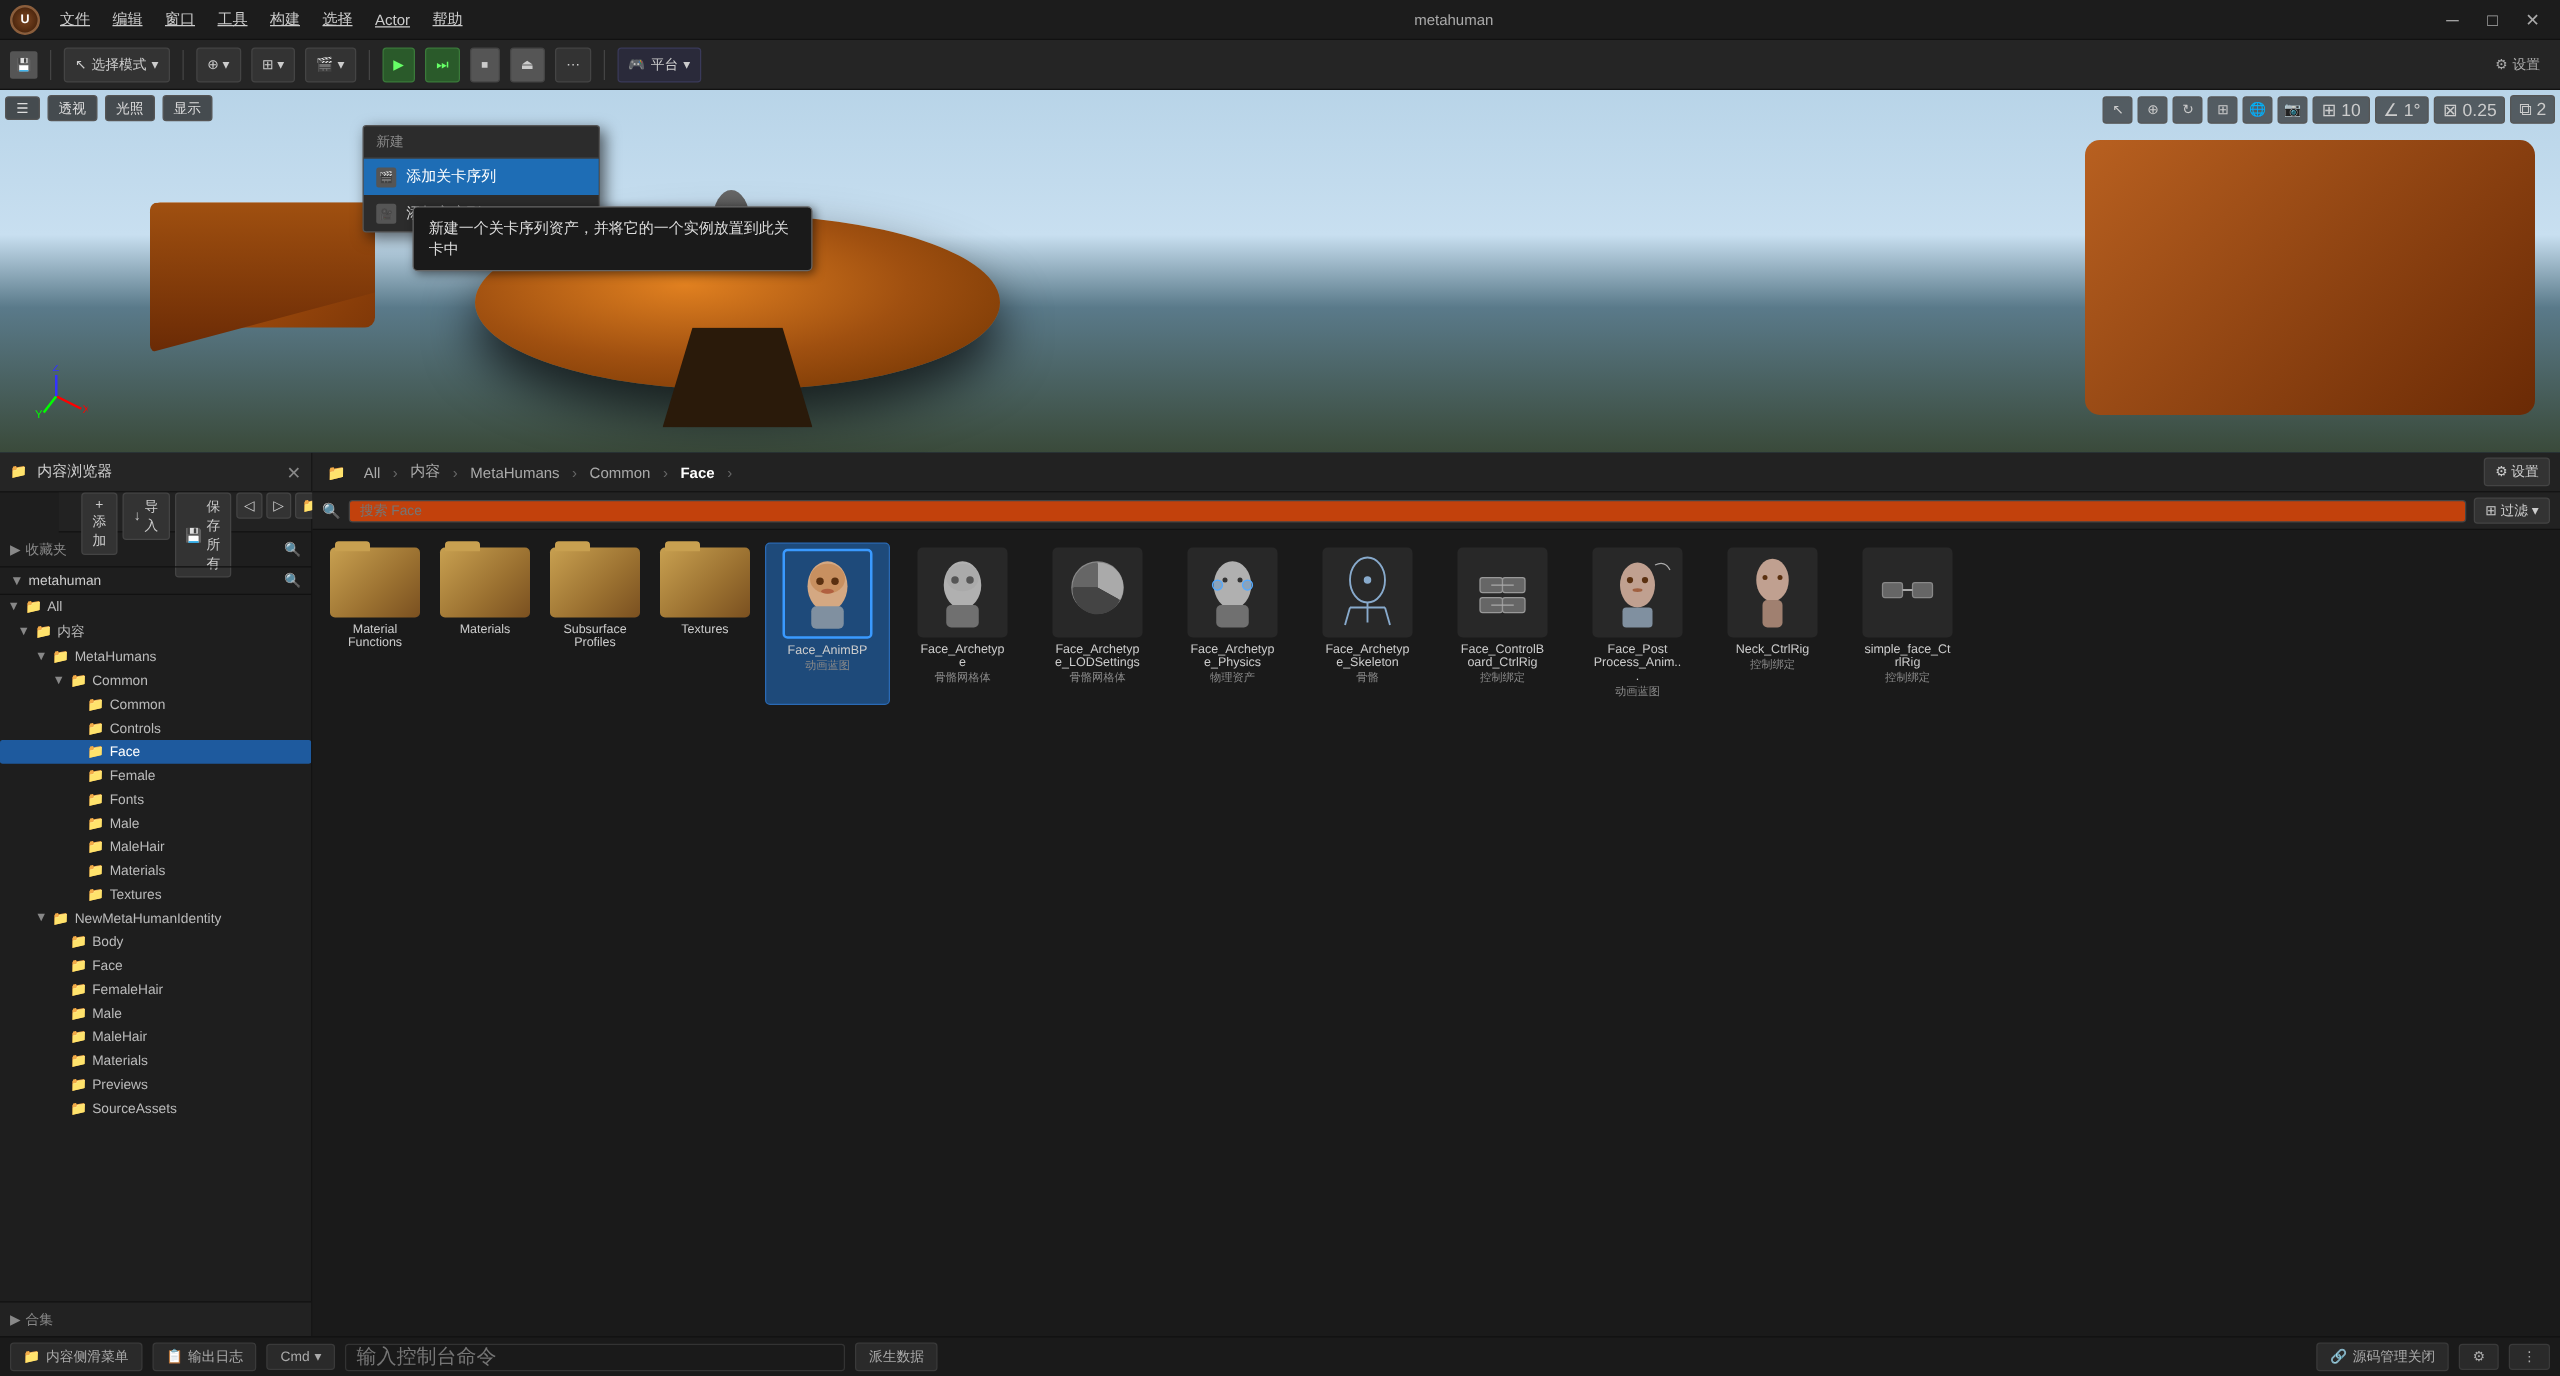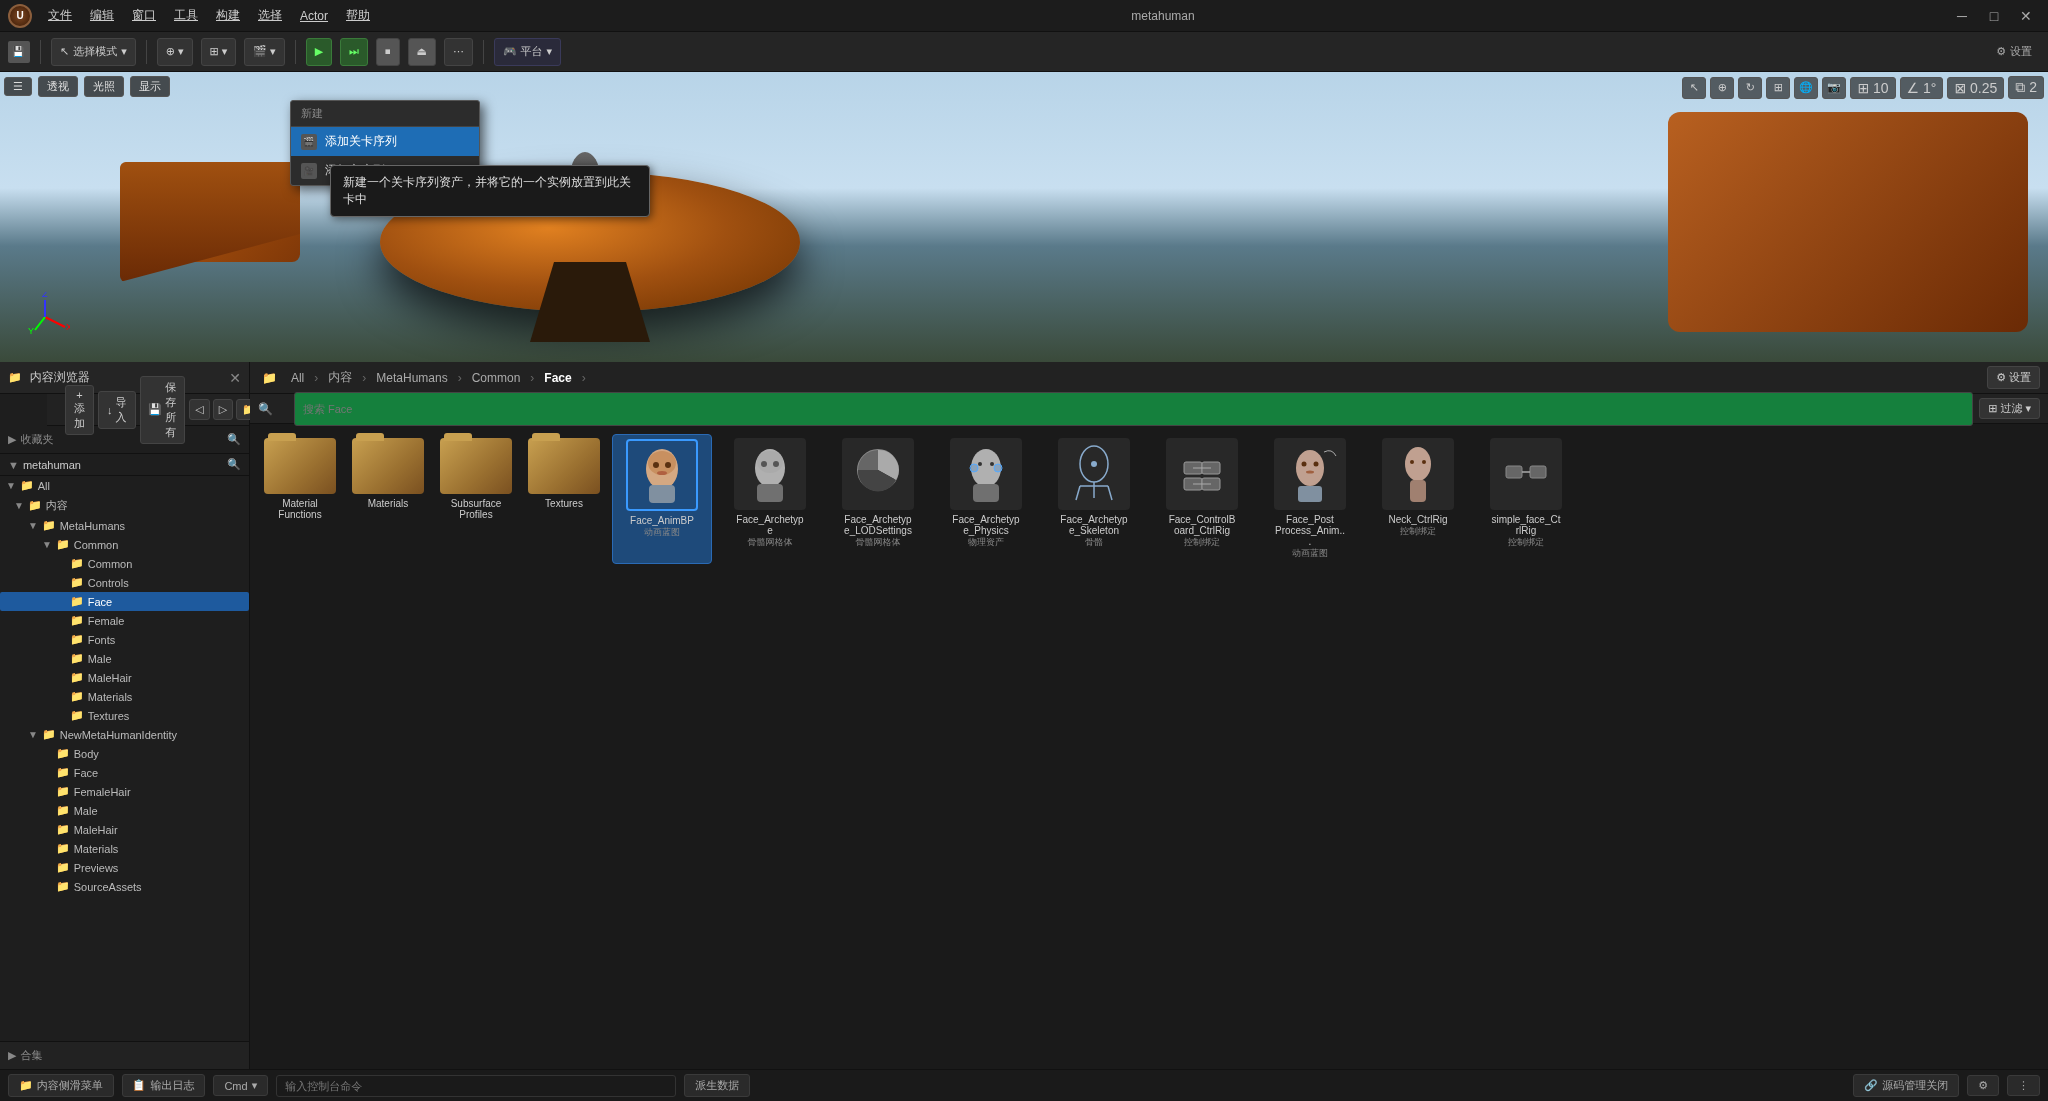--- a/index.html
+++ b/index.html
@@ -284,21 +284,21 @@
     }
     #cb-close {
       color: #888;
       cursor: pointer;
       font-size: 14px;
     }
     #cb-toolbar {
       height: 32px;
       background: #222;
       display: flex;
-      align-items: center;
+      align-items: flex-start;
       padding: 0 18px;
       gap: 4px;
       border-bottom: 1px solid #111;
       margin-left: 47px;
     }
     .cb-btn {
       padding: 3px 8px;
       background: #333;
       border: 1px solid #444;
       border-radius: 3px;
@@ -427,28 +427,27 @@
       height: 30px;
       background: #222;
       display: flex;
       align-items: center;
       padding: 0 8px;
       gap: 6px;
       border-bottom: 1px solid #111;
     }
     #search-input {
       flex: 1;
-      height: 34px;
-      background: #15803d;
+      height: 18px;
+      background: #c2410c;
       border: 1px solid #444;
       border-radius: 3px;
       color: #ccc;
       padding: 0 8px;
       font-size: 11px;
-      margin-left: 15px;
     }
     #filter-btn {
       padding: 2px 8px;
       background: #333;
       border: 1px solid #444;
       border-radius: 3px;
       color: #ccc;
       font-size: 11px;
       cursor: pointer;
     }
@@ -588,21 +587,21 @@
     }
     #cmd-area {
       flex: 1;
       max-width: 400px;
       height: 22px;
       background: #1a1a1a;
       border: 1px solid #333;
       border-radius: 3px;
       color: #aaa;
       padding: 0 8px;
-      font-size: 11px;
+      font-size: 16px;
     }
     #source-ctrl {
       margin-left: auto;
     }
   </style>
 </head>
 <body>
 
 <div id="title-bar">
   <div id="title-bar-left">

